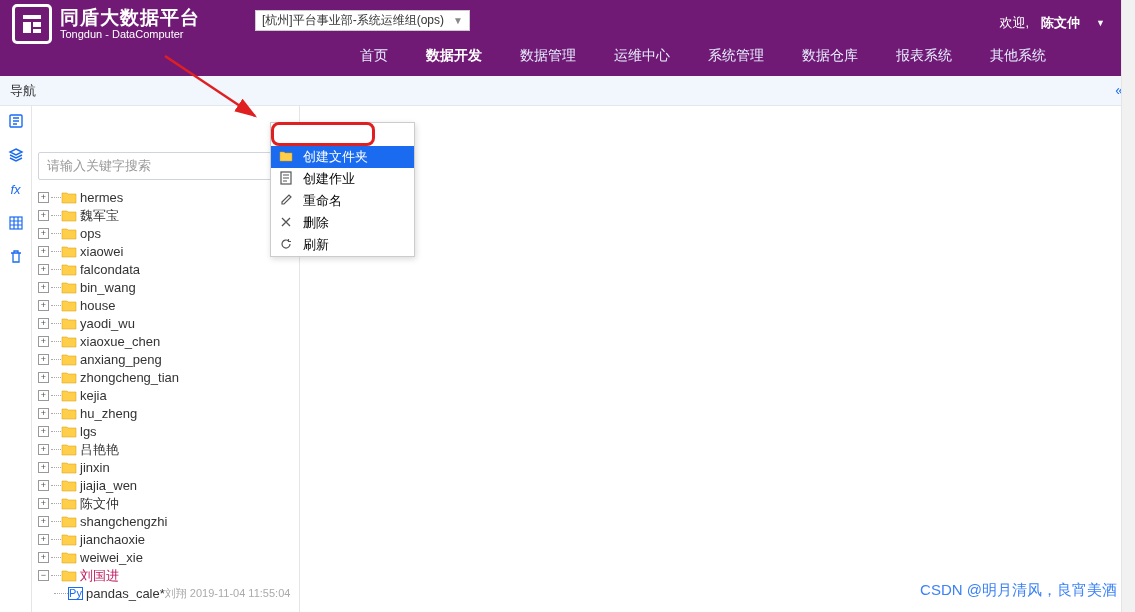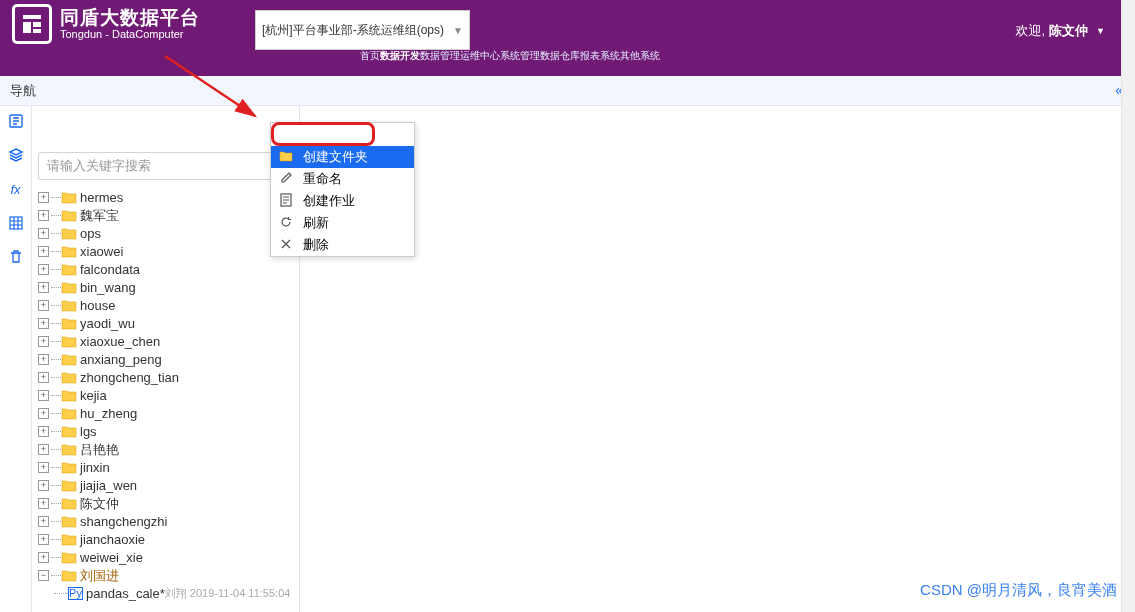--- a/index.html
+++ b/index.html
@@ -4,46 +4,46 @@
 <style>
 *{box-sizing:border-box;margin:0;padding:0;font-family:"Microsoft YaHei",Arial,sans-serif;}
 body{width:1135px;height:612px;overflow:hidden;background:#fff;position:relative;font-size:13px;}
 .topbar{background:#701a75;height:76px;width:100%;color:#fff;position:relative;}
 .logo-area{position:absolute;left:12px;top:4px;display:flex;align-items:center;}
 .logo-icon{width:40px;height:40px;border:3px solid #fff;border-radius:5px;display:flex;align-items:center;justify-content:center;margin-right:8px;}
 .logo-icon svg{fill:#fff;}
 .logo-txt{line-height:1.1;}
 .logo-txt .cn{font-size:19px;font-weight:bold;letter-spacing:1px;}
 .logo-txt .en{font-size:11px;letter-spacing:0px;}
-.org-select{position:absolute;left:255px;top:10px;width:215px;height:40px;background:#fff;color:#333;font-size:12px;padding:3px 6px;border:1px solid #ccc;display:flex;align-items:center;justify-content:space-between;}
+.org-select{position:absolute;left:255px;top:10px;width:215px;height:21px;background:#fff;color:#333;font-size:12px;padding:3px 6px;border:1px solid #ccc;display:flex;align-items:center;justify-content:space-between;}
 .org-select .arrow{color:#888;font-size:10px;}
-.welcome{position:absolute;right:30px;top:22px;font-size:13px;display:flex;align-items:center;gap:4px;}
+.welcome{position:absolute;right:30px;top:14px;font-size:13px;display:flex;align-items:center;gap:12px;}
 .welcome .name{font-weight:bold;}
 .welcome .dd{font-size:9px;margin-left:4px;}
-.mainnav{position:absolute;bottom:0;left:360px;display:flex;height:40px;align-items:center;font-size:10px;}
+.mainnav{position:absolute;bottom:0;left:360px;display:flex;gap:38px;height:40px;align-items:center;font-size:14px;}
 .mainnav span{cursor:pointer;color:#e6eeff;}
 .mainnav span.active{color:#fff;font-weight:bold;}
 .nav-hdr{height:30px;background:#f2f7fe;border-bottom:1px solid #e2e8f2;display:flex;align-items:center;padding:0 10px;font-size:13px;color:#333;position:relative;}
 .nav-hdr .coll{position:absolute;right:12px;top:6px;color:#1a6bf0;font-size:14px;cursor:pointer;}
 .body{display:flex;height:506px;}
 .rail{width:32px;background:#fff;border-right:1px solid #e5e5e5;display:flex;flex-direction:column;align-items:center;padding-top:6px;gap:16px;color:#1a6bf0;}
 .rail .ic{width:18px;height:18px;cursor:pointer;display:flex;align-items:center;justify-content:center;}
 .sidebar{width:268px;border-right:1px solid #e5e5e5;display:flex;flex-direction:column;background:#fff;}
 .sb-title{height:32px;display:flex;align-items:center;padding:0 8px;font-size:14px;font-weight:bold;position:relative;border-bottom:1px solid #eee;}
 .sb-tools{position:absolute;right:8px;top:7px;display:flex;gap:6px;color:#666;}
 .sb-search{padding:6px;}
 .sb-search .box{border:1px solid #d0d5dd;height:28px;display:flex;align-items:center;padding:0 8px;color:#999;justify-content:space-between;border-radius:2px;margin-top:40px;}
 .tree{flex:1;overflow:auto;padding:2px 4px 10px 6px;font-size:13px;color:#333;line-height:17px;}
 .node{display:flex;align-items:center;height:18px;white-space:nowrap;}
 .exp{width:11px;height:11px;border:1px solid #999;font-size:9px;line-height:9px;text-align:center;margin-right:2px;color:#555;cursor:pointer;}
 .dash{width:10px;border-top:1px dotted #aaa;margin-right:0;}
 .fold{width:16px;height:13px;margin-right:3px;display:inline-block;}
 .fold svg{display:block;}
 .label{cursor:default;}
-.blue{color:#a16207;}
+.blue{color:#be185d;}
 .gray{color:#aaa;font-size:11px;}
 .py{width:15px;height:13px;border:1px solid #1a6bf0;color:#1a6bf0;font-size:11px;line-height:11px;text-align:center;margin-right:3px;}
 .main{flex:1;background:#fff;position:relative;}
 .ctx{position:absolute;left:270px;top:122px;width:145px;background:#fff;border:1px solid #ccc;box-shadow:1px 2px 6px rgba(0,0,0,0.15);z-index:20;font-size:13px;}
 .ctx .row{height:22px;display:flex;align-items:center;padding:0 8px;gap:10px;cursor:pointer;}
 .ctx .row.sel{background:#1a6bf0;color:#fff;margin-top:23px;}
 .ctx .row .ci{width:14px;text-align:center;}
 .highlight-box{position:absolute;left:271px;top:122px;width:104px;height:24px;border:3px solid #e02020;border-radius:8px;z-index:30;pointer-events:none;}
 .arrow-svg{position:absolute;left:155px;top:48px;z-index:25;pointer-events:none;}
 .watermark{position:absolute;right:18px;bottom:12px;color:#3b82f6;font-size:15px;z-index:40;text-align:center;}
@@ -363,44 +363,44 @@
 </div>
 
 <div class="ctx">
   <div class="row sel">
     <span class="ci"><svg width="14" height="12" viewBox="0 0 14 12">
           <path fill="#ffcf4b" stroke="#d99a00" stroke-width="0.5" d="M1 2h4l1 1h7v8H1z"></path>
         </svg></span>
     <span>创建文件夹</span>
   </div>
   <div class="row">
-    <span class="ci"><svg width="13" height="13" viewBox="0 0 13 13" fill="none" stroke="#555" stroke-width="1.2">
-          <path d="M2 9l7-7 2 2-7 7H2z"></path>
-        </svg></span>
-    <span>重命名</span>
-  </div>
-  <div class="row">
     <span class="ci"><svg width="12" height="14" viewBox="0 0 12 14" fill="none" stroke="#555" stroke-width="1.2">
           <rect x="1" y="1" width="10" height="12"></rect>
           <path d="M3 4h6M3 7h6M3 10h4"></path>
         </svg></span>
     <span>创建作业</span>
+  </div>
+  <div class="row">
+    <span class="ci"><svg width="13" height="13" viewBox="0 0 13 13" fill="none" stroke="#555" stroke-width="1.2">
+          <path d="M2 9l7-7 2 2-7 7H2z"></path>
+        </svg></span>
+    <span>重命名</span>
+  </div>
+  <div class="row">
+    <span class="ci"><svg width="12" height="12" viewBox="0 0 12 12" fill="none" stroke="#555" stroke-width="1.3">
+          <path d="M2 2l8 8M10 2l-8 8"></path>
+        </svg></span>
+    <span>删除</span>
   </div>
   <div class="row">
     <span class="ci"><svg width="12" height="12" viewBox="0 0 12 12" fill="none" stroke="#555" stroke-width="1.2">
           <path d="M10 6a4 4 0 1 1-1.5-3.1"></path>
           <path d="M8.5 1v2.5H11"></path>
         </svg></span>
     <span>刷新</span>
-  </div>
-  <div class="row">
-    <span class="ci"><svg width="12" height="12" viewBox="0 0 12 12" fill="none" stroke="#555" stroke-width="1.3">
-          <path d="M2 2l8 8M10 2l-8 8"></path>
-        </svg></span>
-    <span>删除</span>
   </div>
 </div>
 
 <div class="highlight-box"></div>
 
 <svg class="arrow-svg" width="130" height="90">
   <defs>
       <marker id="ah" markerWidth="10" markerHeight="10" refX="8" refY="3" orient="auto">
         <path d="M0,0 L0,6 L9,3 z" fill="#e02020"></path>
       </marker>

